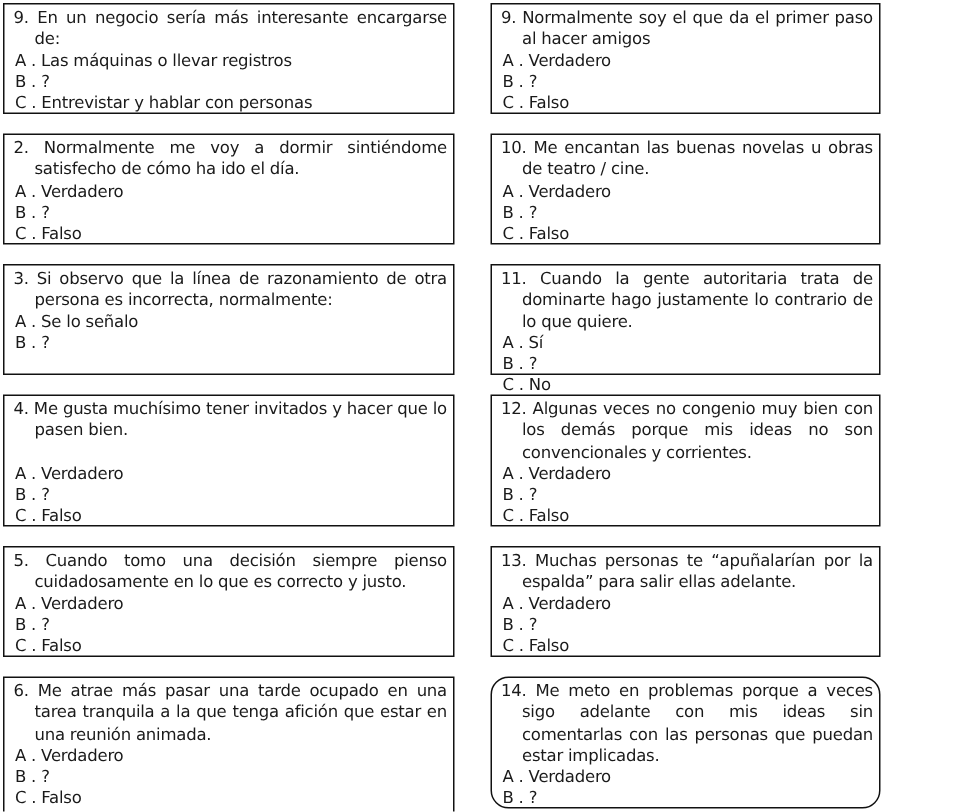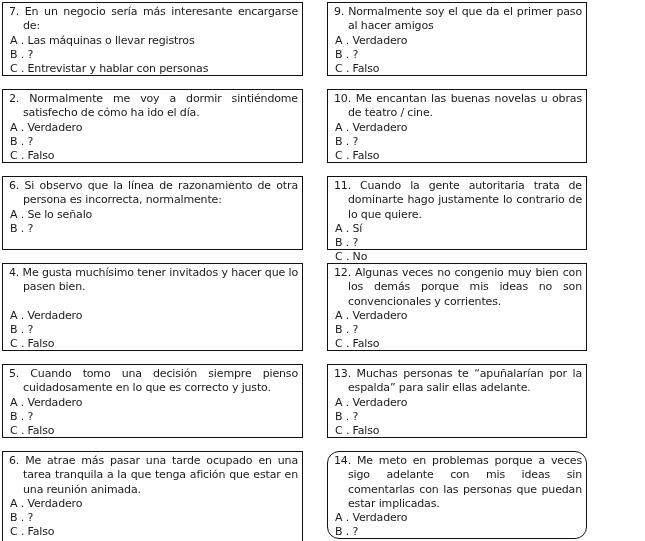--- a/index.html
+++ b/index.html
@@ -37,35 +37,35 @@
     .opt {
       margin: 0;
       padding-left: 1px;
       white-space: nowrap;
     }
   </style>
 </head>
 <body>
 
 <div class="qbox col-left" style="top:2px;height:74px;">
-  <p class="qtext">7.  En un negocio sería más interesante encargarse de:</p>
+  <p class="qtext">9.  En un negocio sería más interesante encargarse de:</p>
   <p class="opt">A . Las máquinas o llevar registros</p>
   <p class="opt">B . ?</p>
   <p class="opt">C . Entrevistar y hablar con personas</p>
 </div>
 
 <div class="qbox col-left" style="top:89px;height:74px;">
   <p class="qtext">2.  Normalmente me voy a dormir sintiéndome satisfecho de cómo ha ido el día.</p>
   <p class="opt">A . Verdadero</p>
   <p class="opt">B . ?</p>
   <p class="opt">C . Falso</p>
 </div>
 
 <div class="qbox col-left" style="top:176px;height:74px;">
-  <p class="qtext">6. Si observo que la línea de razonamiento de otra persona es incorrecta, normalmente:</p>
+  <p class="qtext">3. Si observo que la línea de razonamiento de otra persona es incorrecta, normalmente:</p>
   <p class="opt">A .  Se lo señalo</p>
   <p class="opt">B . ?</p>
 </div>
 
 <div class="qbox col-left" style="top:263px;height:88px;">
   <p class="qtext gap">4. Me gusta muchísimo tener invitados y hacer que lo pasen bien.</p>
   <p class="opt">A . Verdadero</p>
   <p class="opt">B . ?</p>
   <p class="opt">C . Falso</p>
 </div>

